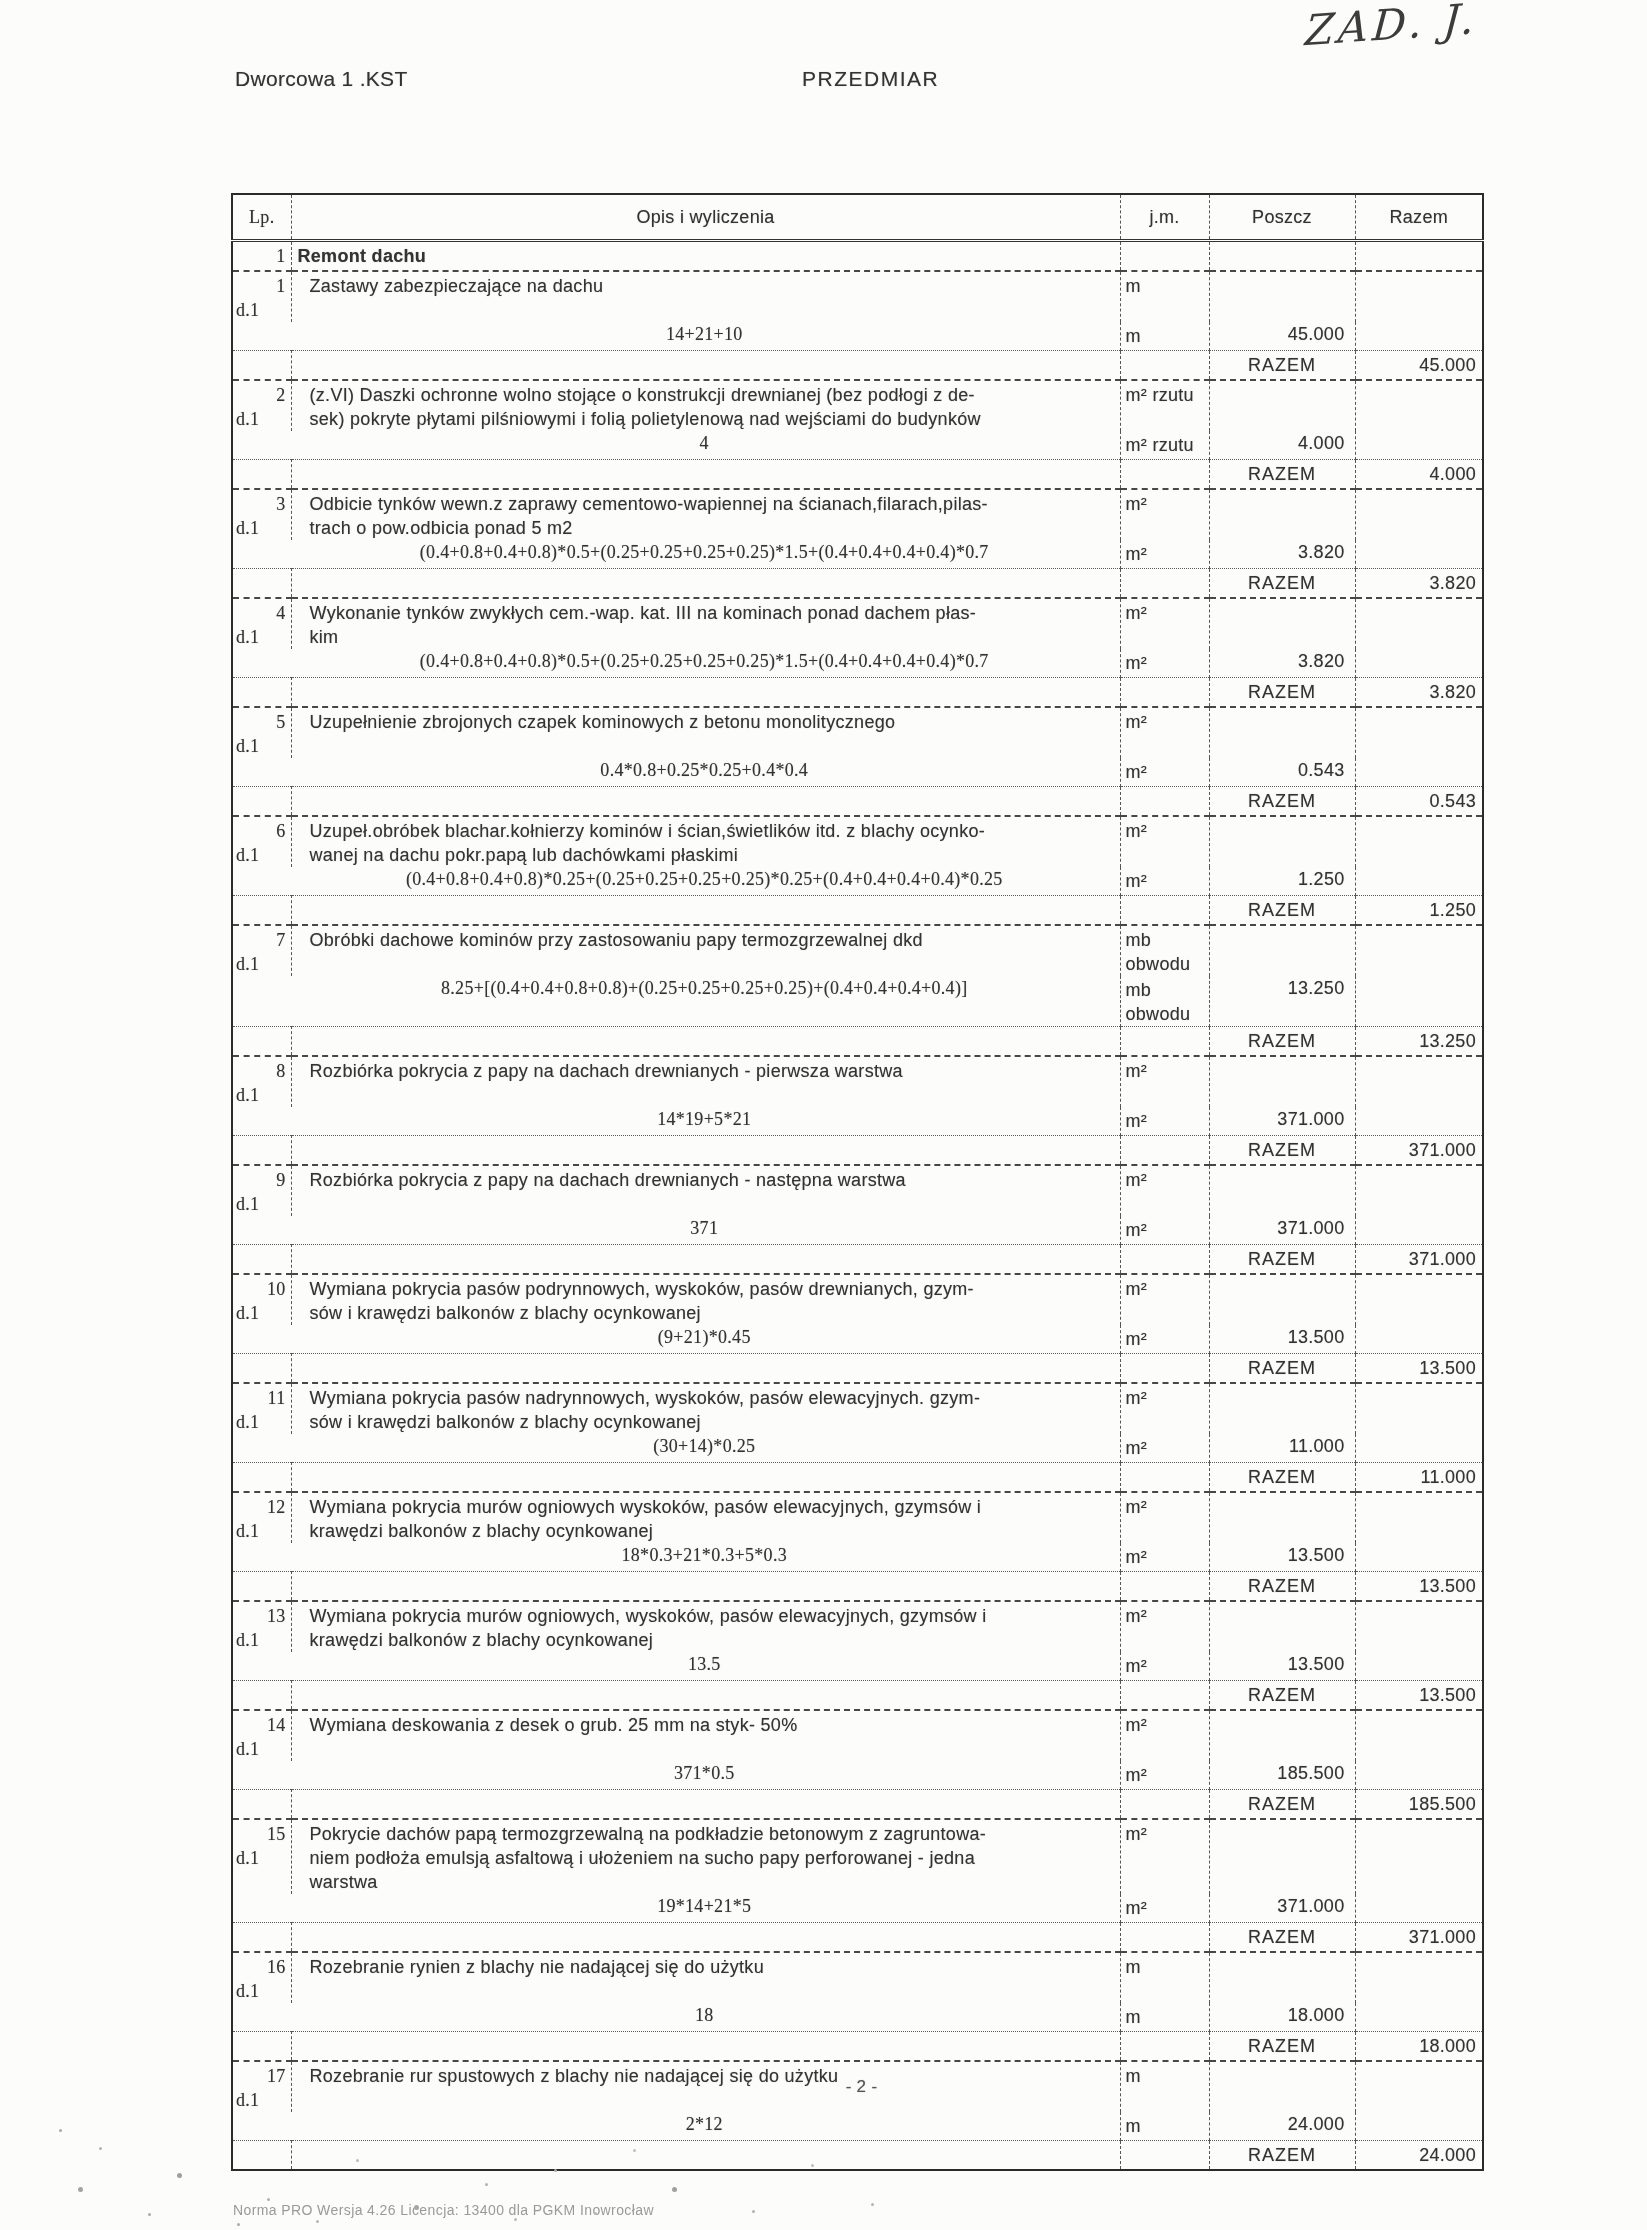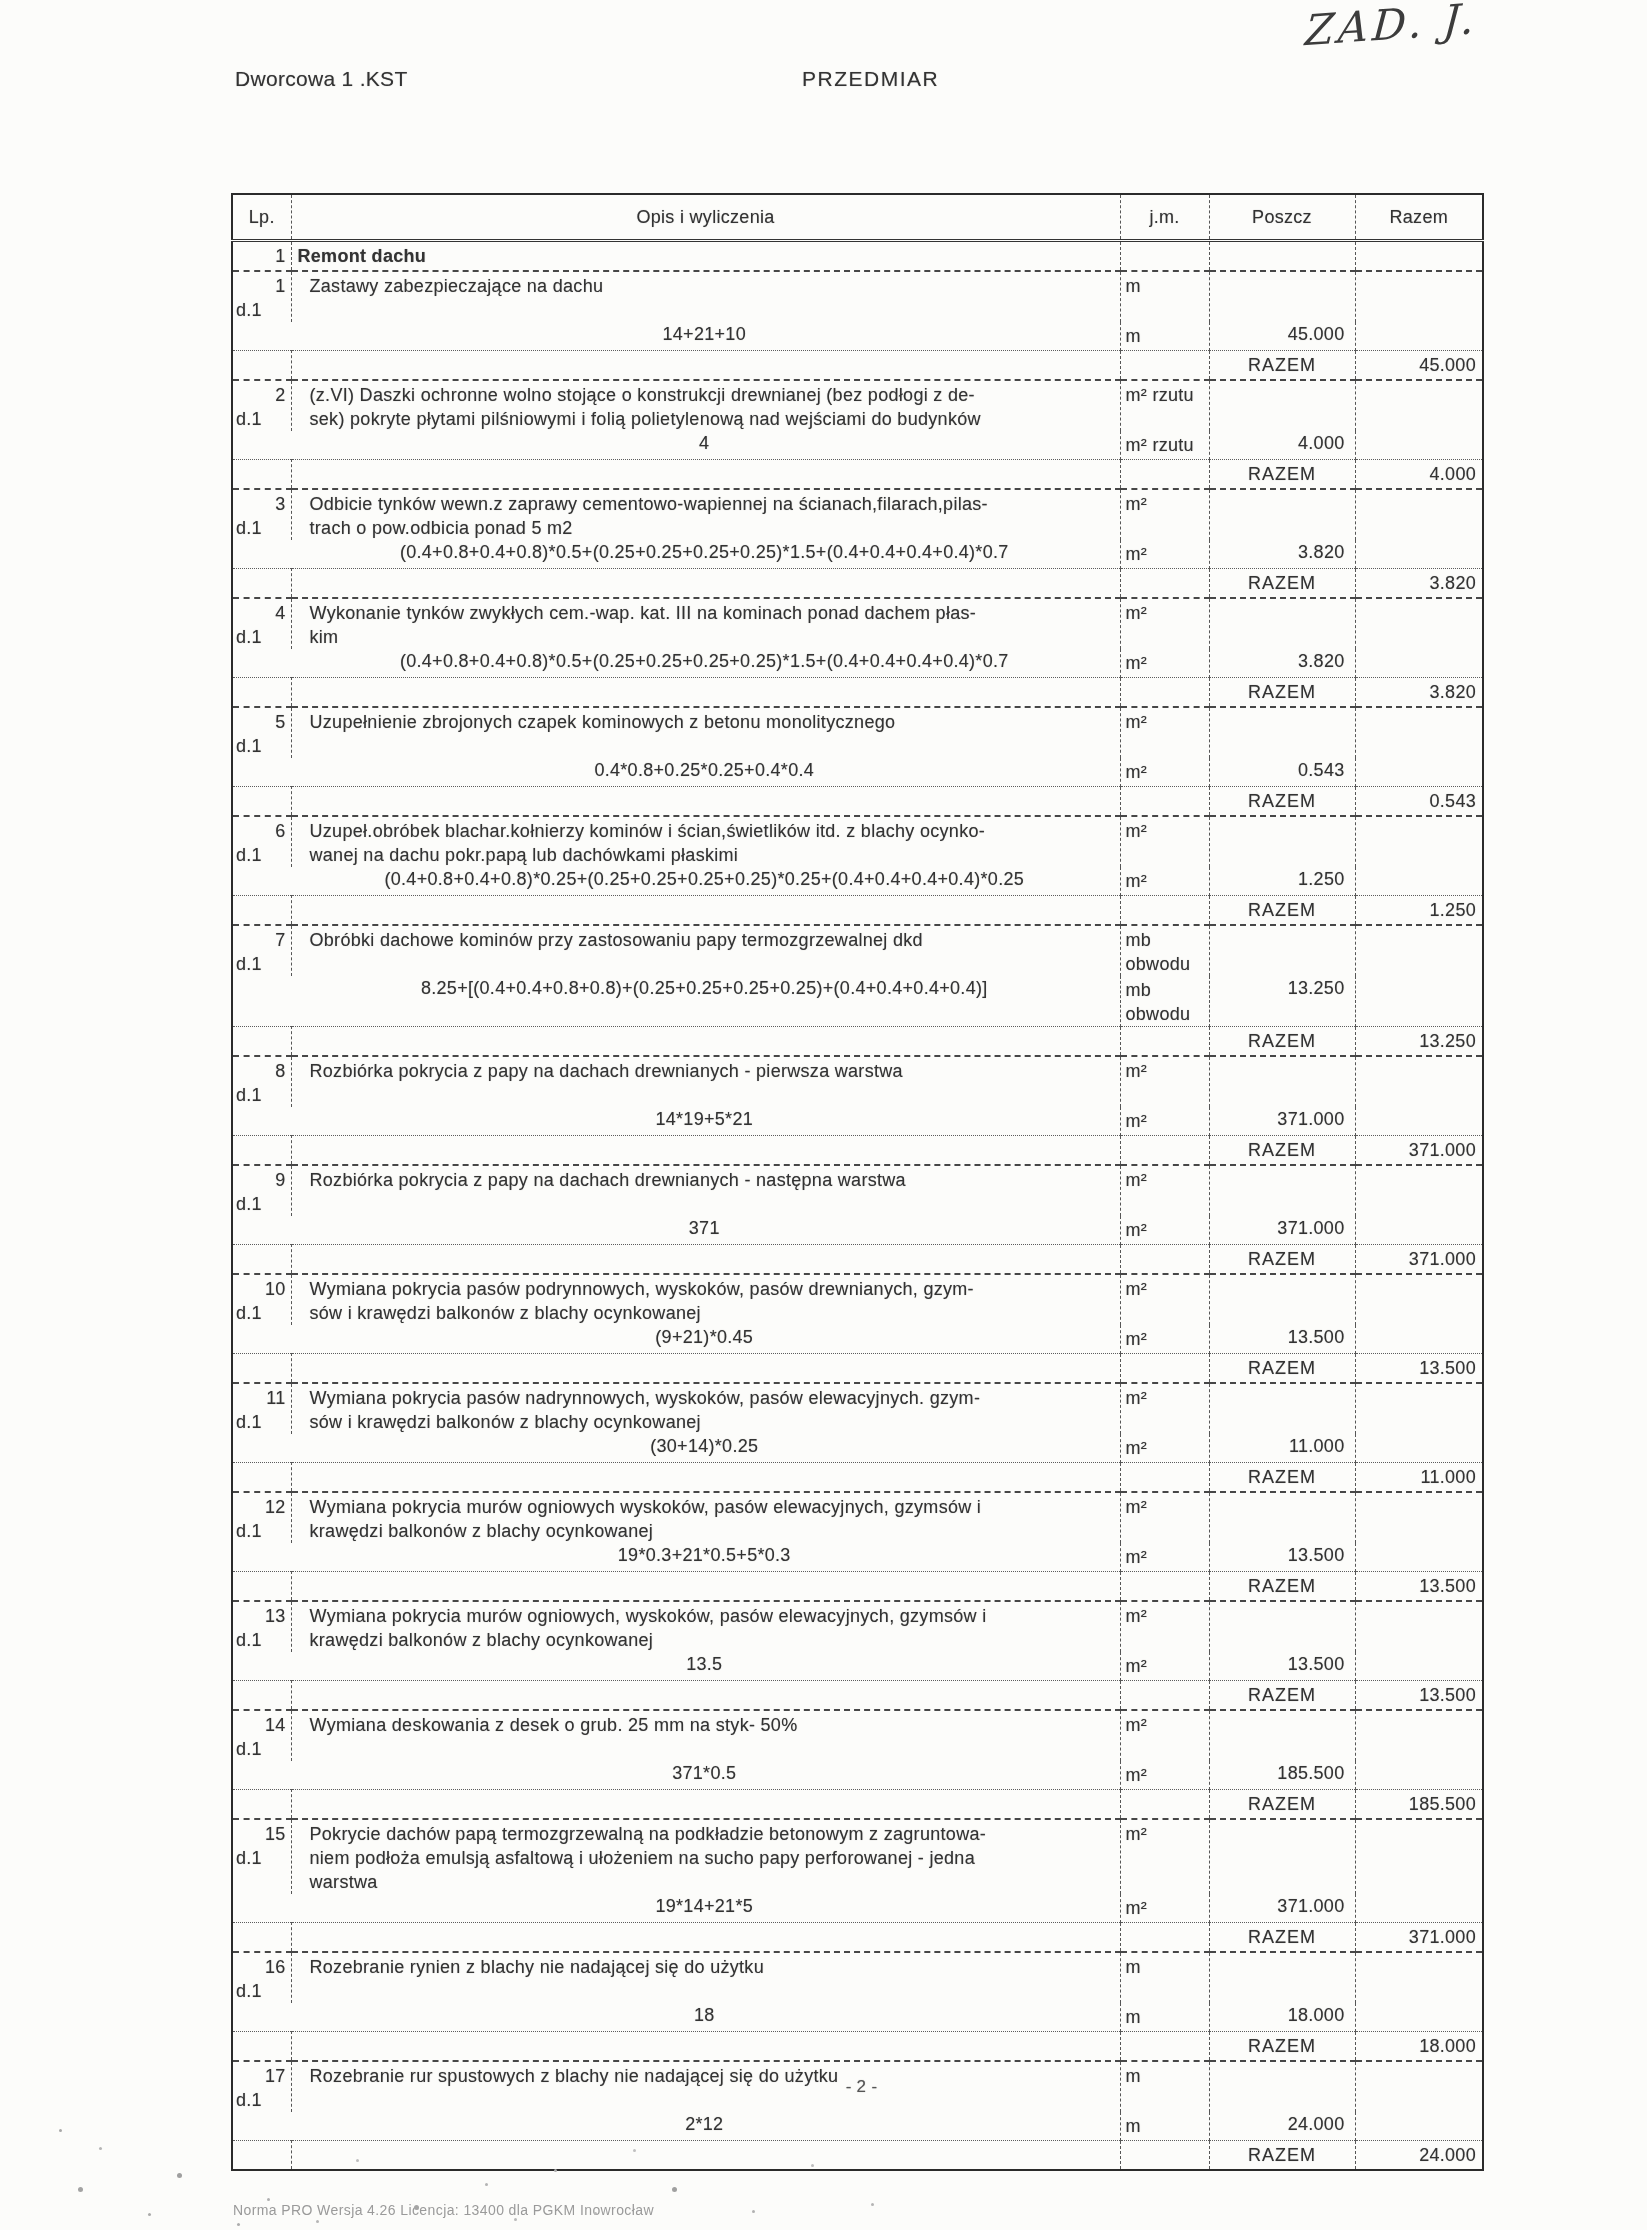--- a/index.html
+++ b/index.html
@@ -22,21 +22,21 @@
   table.przedmiar {
     position:absolute; left:231px; top:193px; width:1250px;
     border-collapse:collapse; table-layout:fixed;
     font-size:18px; line-height:24px;
     border:2px solid #2b2b2b;
   }
   .przedmiar th, .przedmiar td {
     border-left:1px dashed #565656; vertical-align:top;
     overflow:hidden; word-wrap:break-word;
   }
-  .przedmiar th:first-child, .przedmiar td:first-child { border-left:none; }
+  .przedmiar th:first-child, .przedmiar td:first-child { border-left:none;font-family:Liberation Serif, serif; }
   .przedmiar thead th {
     border-bottom:3px double #333; font-weight:normal;
     text-align:center; height:40px; vertical-align:middle; padding:2px 0;
   }
   tr.section-row td { padding:2px 4px; }
   tr.section-row .section-lp { text-align:right; padding-right:5px; }
   tr.section-row .section-title { font-weight:bold; padding-left:6px; }
   tr.row-desc td { border-top:2px dashed #474747; }
   tr.row-razem td { border-top:1px dotted #5c5c5c; height:26px; vertical-align:middle; }
   .lp-cell { text-align:right; padding:2px 5px 0 3px; }
@@ -420,21 +420,21 @@
     <td class="opis-cell">
       <div class="desc-text">Wymiana pokrycia murów ogniowych wyskoków, pasów elewacyjnych, gzymsów i
 krawędzi balkonów z blachy ocynkowanej</div>
     </td>
     <td class="jm-cell">m²</td>
     <td class="poszcz-cell"></td>
     <td></td>
   </tr>
   <tr class="row-expr">
     <td class="expr-cell">
-      <div class="expr-text">19*0.3+21*0.5+5*0.3</div>
+      <div class="expr-text">18*0.3+21*0.3+5*0.3</div>
     </td>
     <td class="jm-cell">m²</td>
     <td class="poszcz-cell">13.500</td>
     <td></td>
   </tr>
   <tr class="row-razem">
     <td></td>
     <td></td>
     <td></td>
     <td class="razem-label-cell">RAZEM</td>

